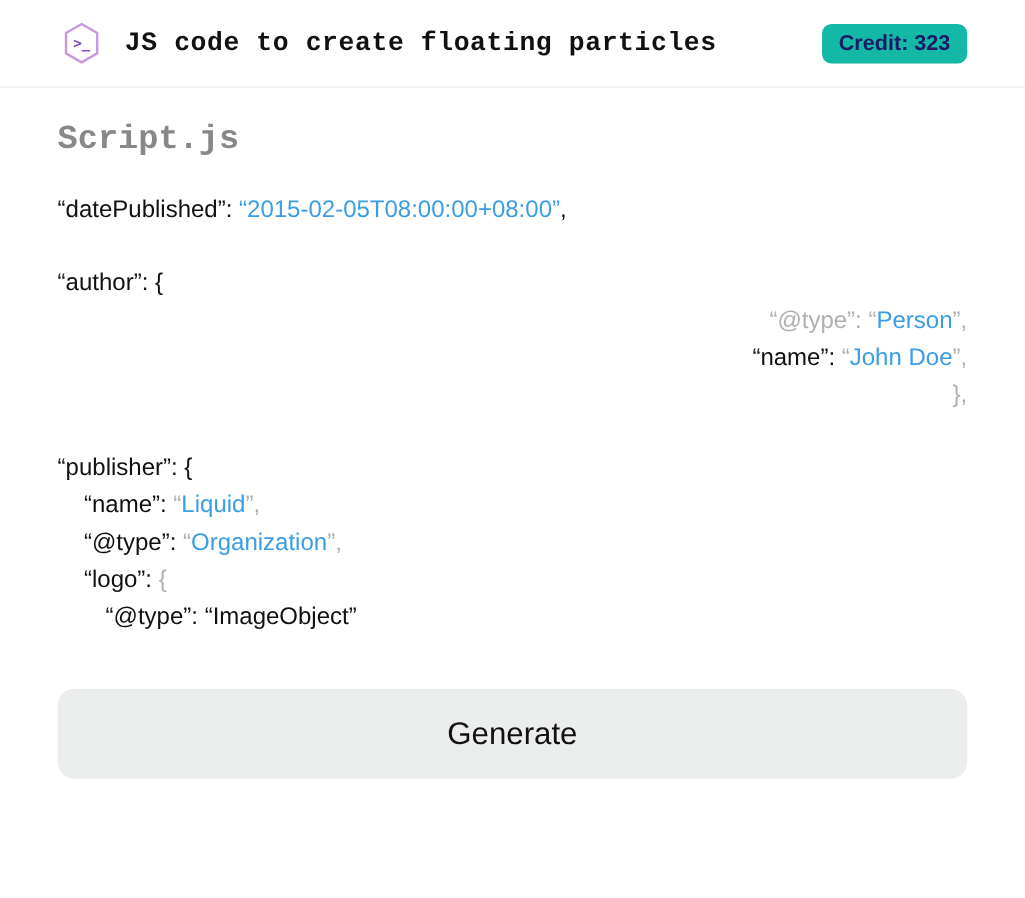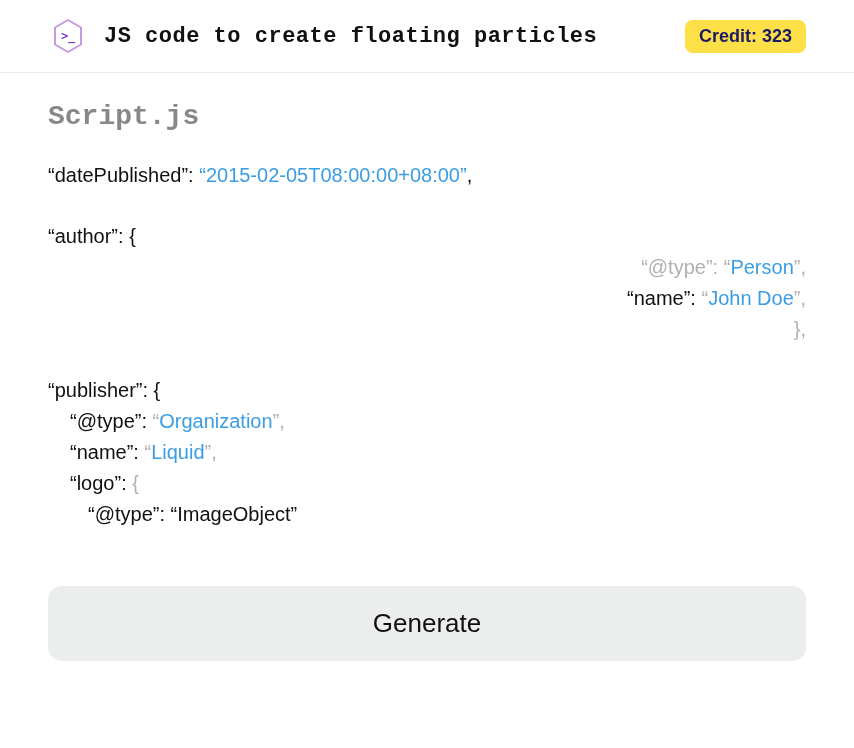--- a/index.html
+++ b/index.html
@@ -34,21 +34,21 @@
       justify-content: center;
     }
     .page-title {
       font-family: "Courier New", Courier, monospace;
       font-size: 22px;
       font-weight: bold;
       color: #111;
       letter-spacing: 0.5px;
     }
     .credit-badge {
-      background: #fde047;
+      background: #14b8a6;
       color: #1a1a66;
       font-family: -apple-system, BlinkMacSystemFont, "Segoe UI", Helvetica, sans-serif;
       font-size: 18px;
       font-weight: 600;
       padding: 6px 14px;
       border-radius: 8px;
     }
     .main {
       padding: 28px 48px 0 48px;
     }
@@ -71,21 +71,21 @@
     }
     .ind1 { padding-left: 40px; text-align: right; }
     .ind1b { padding-left: 22px; }
     .ind2b { padding-left: 40px; }
     .muted { color: #b0b0b0; }
     .link { color: #3b9de3; }
     .blank-line { height: 30px; }
     .generate-button {
       display: block;
       width: 100%;
-      margin-top: 56px;
+      margin-top: 44px;
       background: #eceded;
       border: none;
       border-radius: 14px;
       font-size: 26px;
       font-weight: 500;
       color: #111;
       padding: 22px 0;
       cursor: pointer;
       font-family: inherit;
     }
@@ -122,23 +122,23 @@
 
     <div class="code-line ind1"><span>“name”: </span><span class="muted">“</span><span class="link">John Doe</span><span class="muted">”</span><span class="muted">,</span></div>
 
 
     <div class="code-line ind1"><span class="muted">},</span></div>
 
     <div class="blank-line"></div>
 
     <div class="code-line"><span>“publisher”: {</span></div>
 
+    <div class="code-line ind1b"><span>“name”: </span><span class="muted">“</span><span class="link">Liquid</span><span class="muted">”</span><span class="muted">,</span></div>
+
     <div class="code-line ind1b"><span>“@type”: </span><span class="muted">“</span><span class="link">Organization</span><span class="muted">”</span><span class="muted">,</span></div>
-
-    <div class="code-line ind1b"><span>“name”: </span><span class="muted">“</span><span class="link">Liquid</span><span class="muted">”</span><span class="muted">,</span></div>
 
     <div class="code-line ind1b"><span>“logo”: </span><span class="muted">{</span></div>
 
     <div class="code-line ind2b"><span>“@type”: “ImageObject”</span></div>
 
   </div>
 
   <button class="generate-button">Generate</button>
 </div>
 

